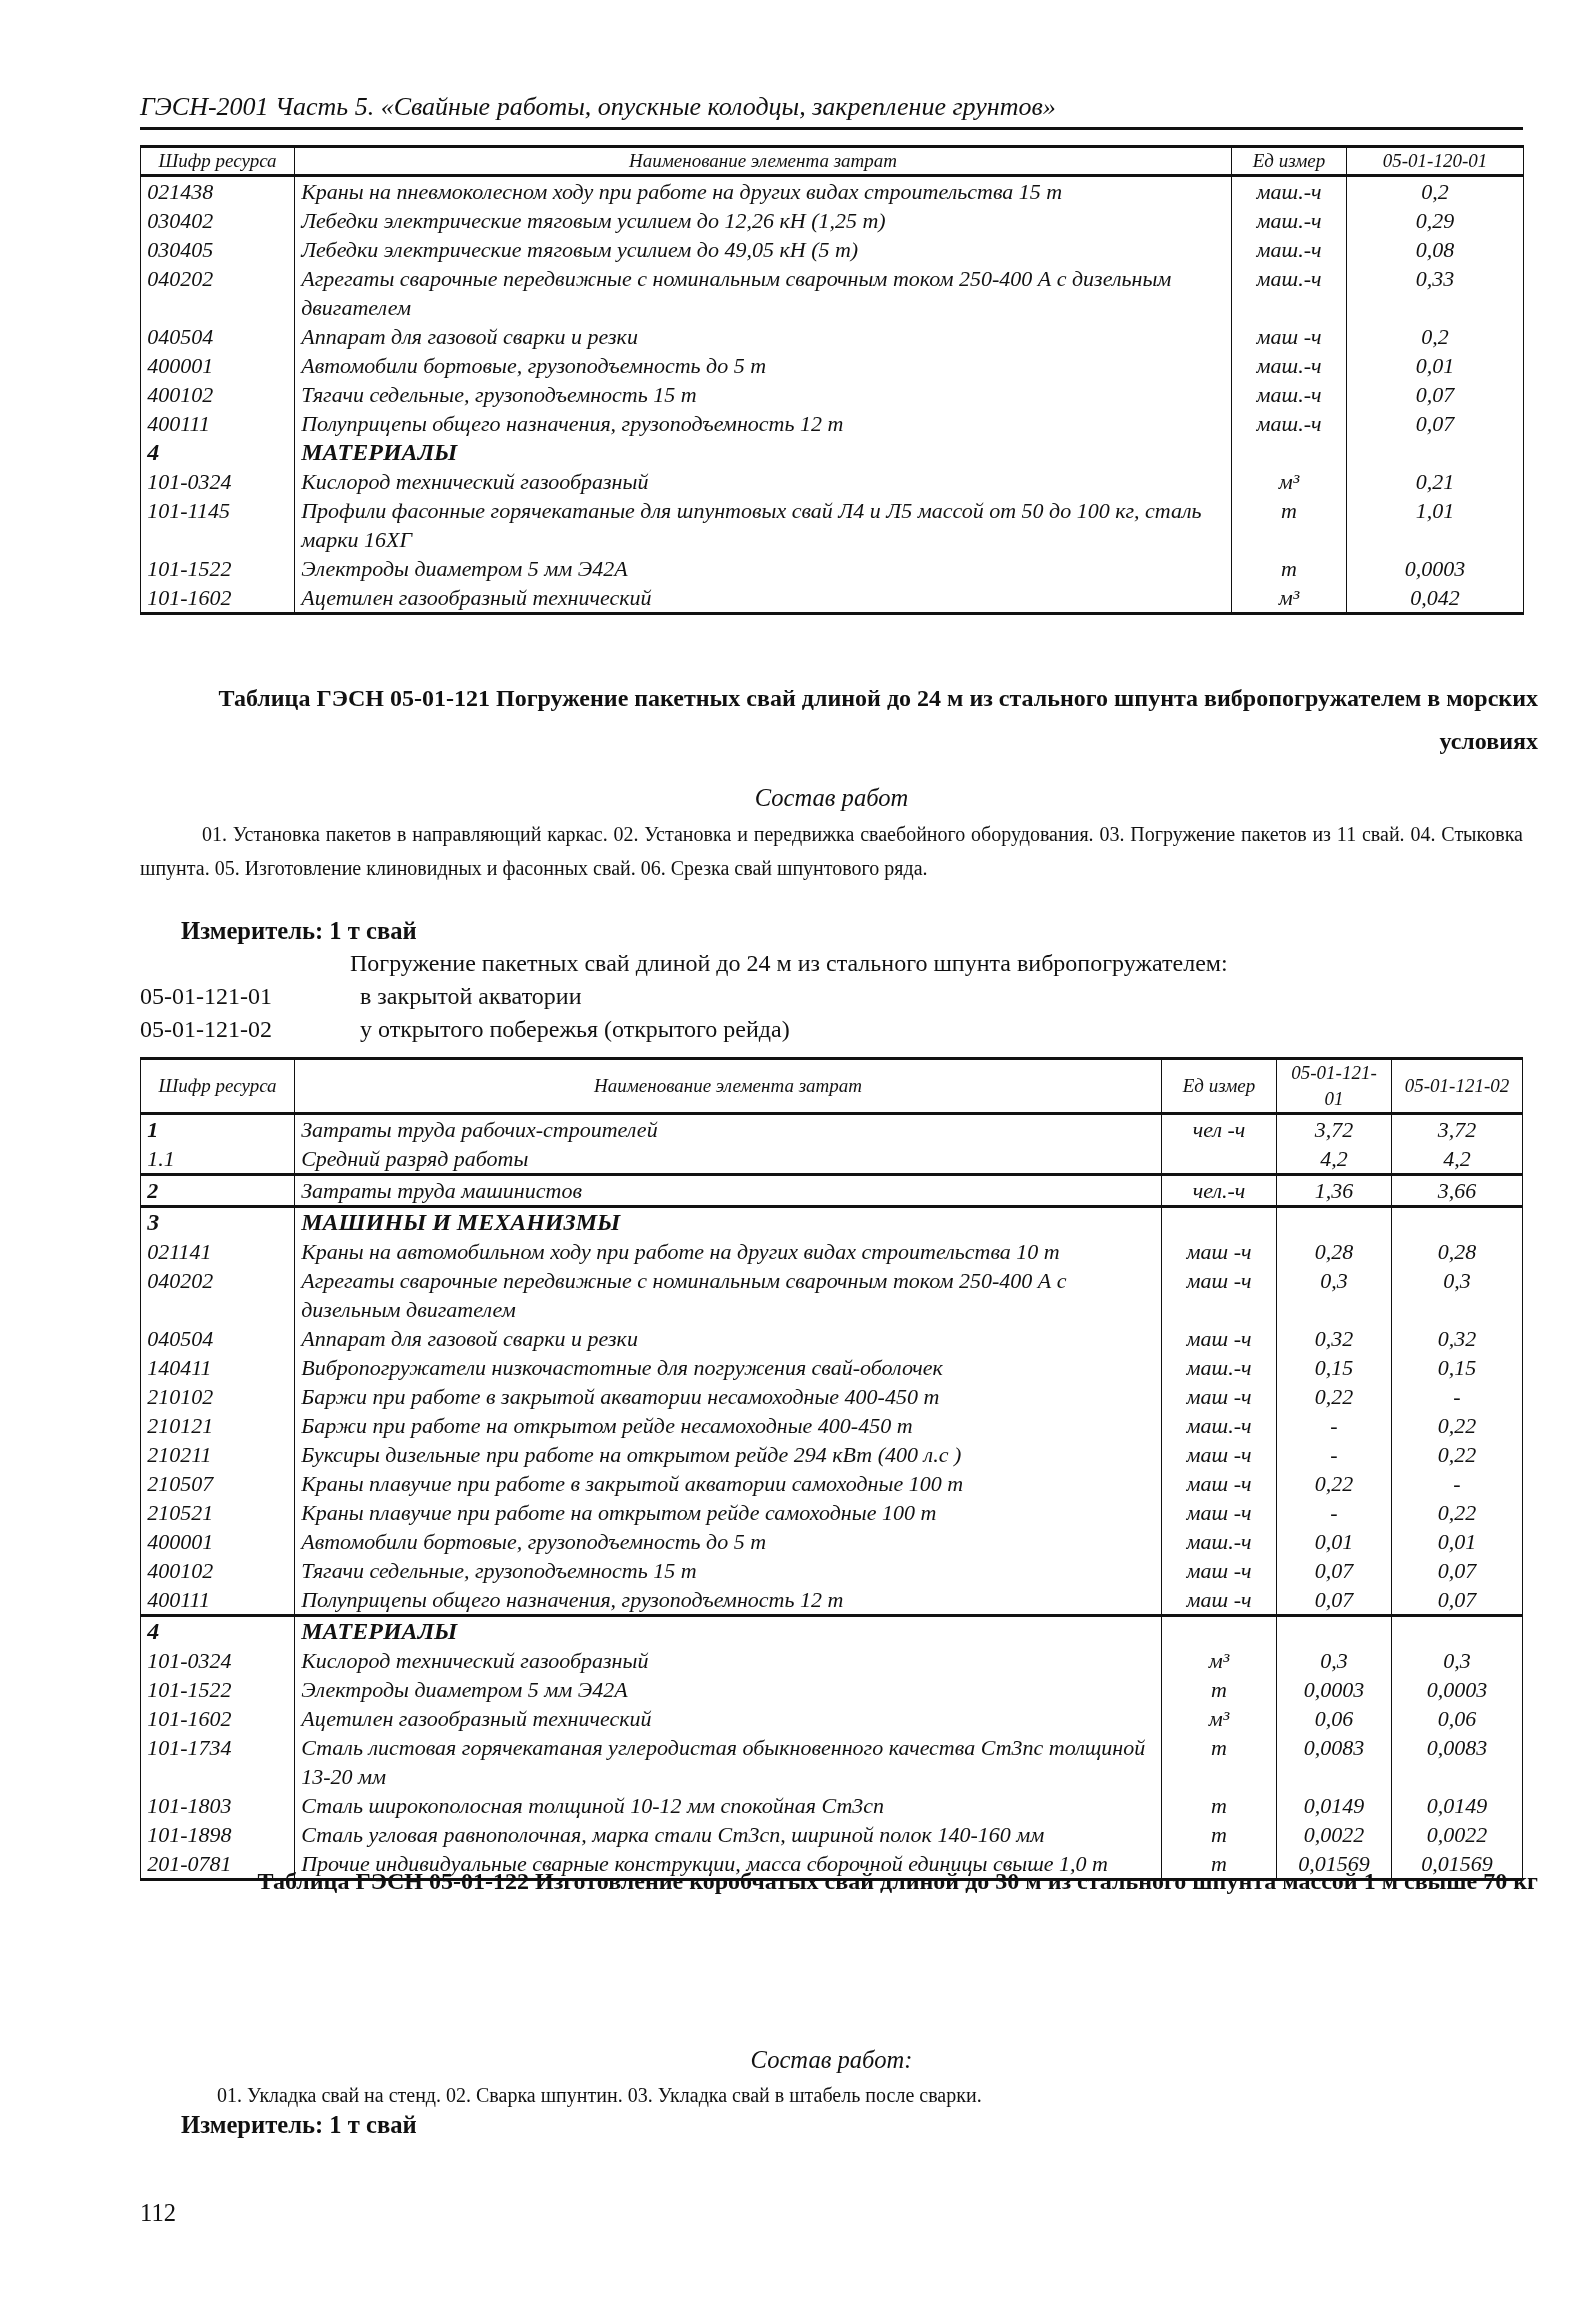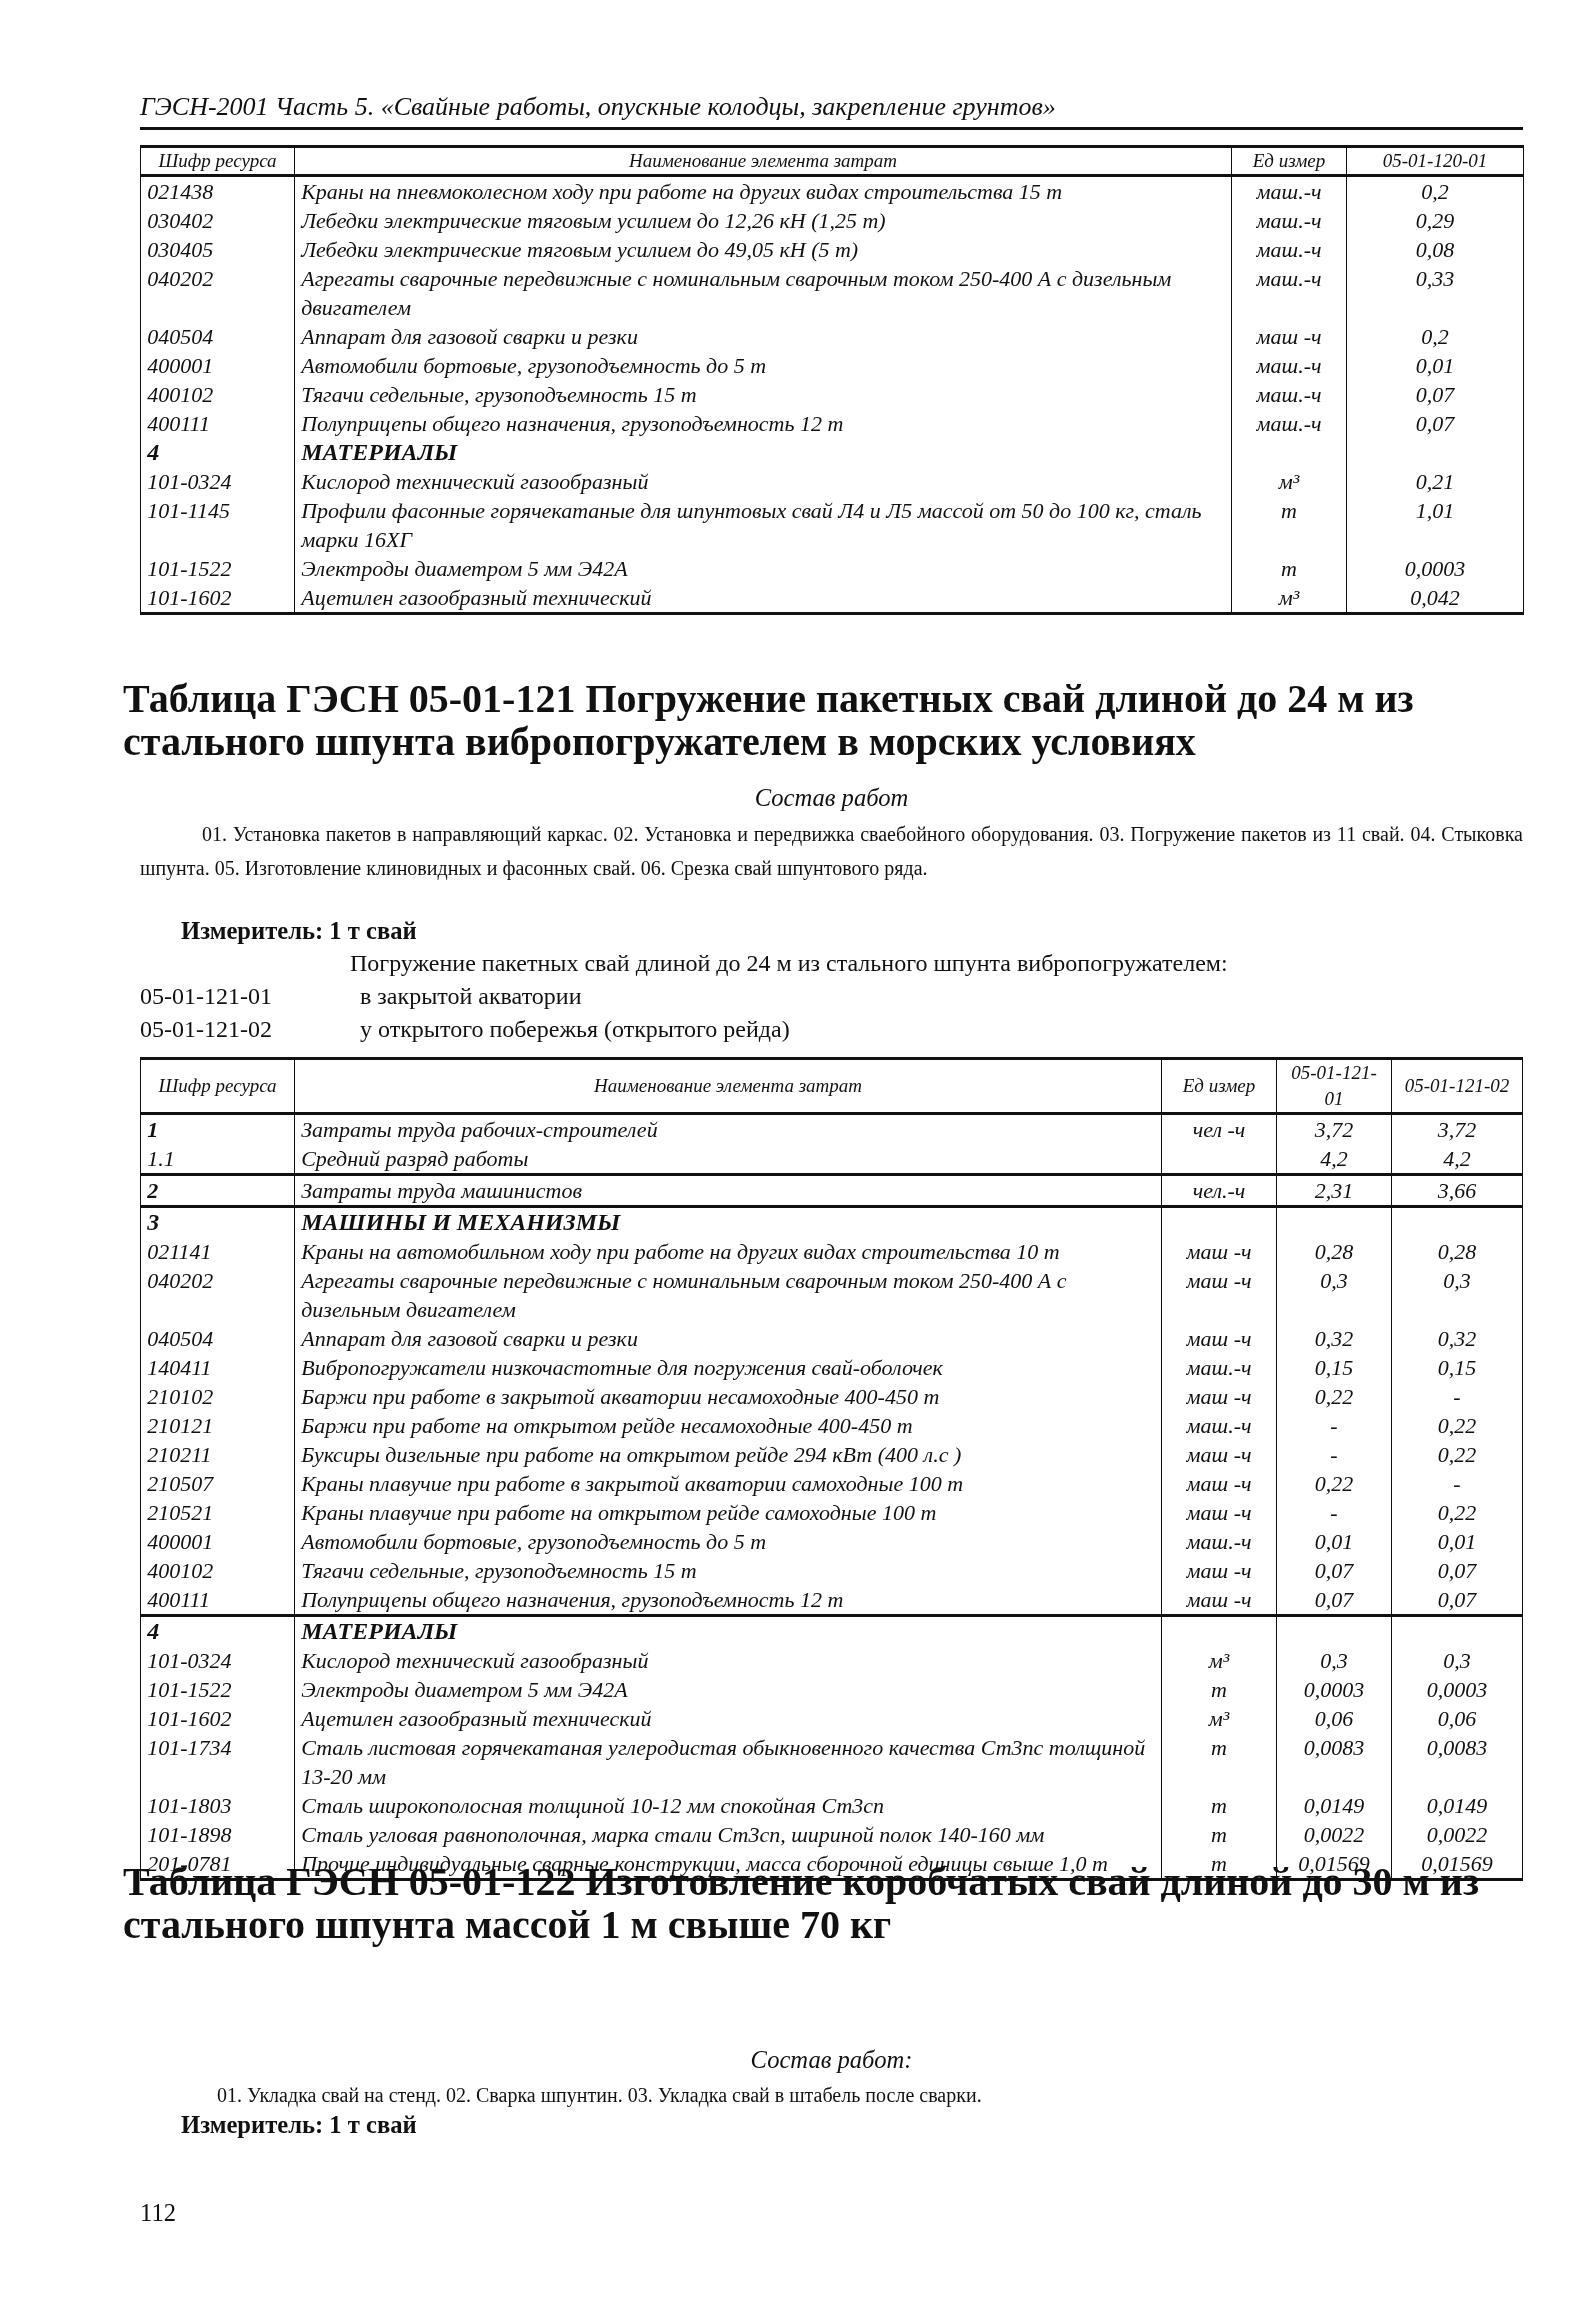--- a/index.html
+++ b/index.html
@@ -22,22 +22,22 @@
   }
   table.gesn td { border-left: 1.5px solid #111; border-right: 1.5px solid #111; }
   table.gesn td.code { text-align: left; }
   table.gesn td.unit, table.gesn td.val { text-align: center; white-space: nowrap; }
   table.gesn tr.group-start td { border-top: 3.1px solid #111; }
   table.gesn tr.last td { border-bottom: 3.1px solid #111; }
   table.gesn tr.section td.code, table.gesn tr.section td.name { font-weight: bold; font-size: 24px; }
   .t1 { left: 140px; top: 145px; width: 1383px; }
   .t2 { left: 140px; top: 1057px; width: 1383px; }
   .table-title {
-    position: absolute; left: 123px; width: 1415px; text-align: left;
-    font-weight: bold; font-size: 40px; line-height: 43px;
+    position: absolute; left: 123px; width: 1415px; text-align: right;
+    font-weight: bold; font-size: 24px; line-height: 43px;
   }
   .composition-heading {
     position: absolute; left: 140px; width: 1383px; text-align: center;
     font-style: italic; font-size: 24.6px;
   }
   .composition-text {
     position: absolute; left: 140px; width: 1383px; font-size: 20px; line-height: 34px;
     text-align: justify; text-indent: 62px;
   }
   .meter {
@@ -196,21 +196,21 @@
         <td class="code">1.1</td>
         <td class="name">Средний разряд работы</td>
         <td class="unit"></td>
         <td class="val">4,2</td>
         <td class="val">4,2</td>
       </tr>
       <tr class="group-start">
         <td class="code" style="font-weight: bold;">2</td>
         <td class="name">Затраты труда машинистов</td>
         <td class="unit">чел.-ч</td>
-        <td class="val">2,31</td>
+        <td class="val">1,36</td>
         <td class="val">3,66</td>
       </tr>
       <tr class="section group-start">
         <td class="code">3</td>
         <td class="name">МАШИНЫ И МЕХАНИЗМЫ</td>
         <td class="unit"></td>
         <td class="val"></td>
         <td class="val"></td>
       </tr>
       <tr>

